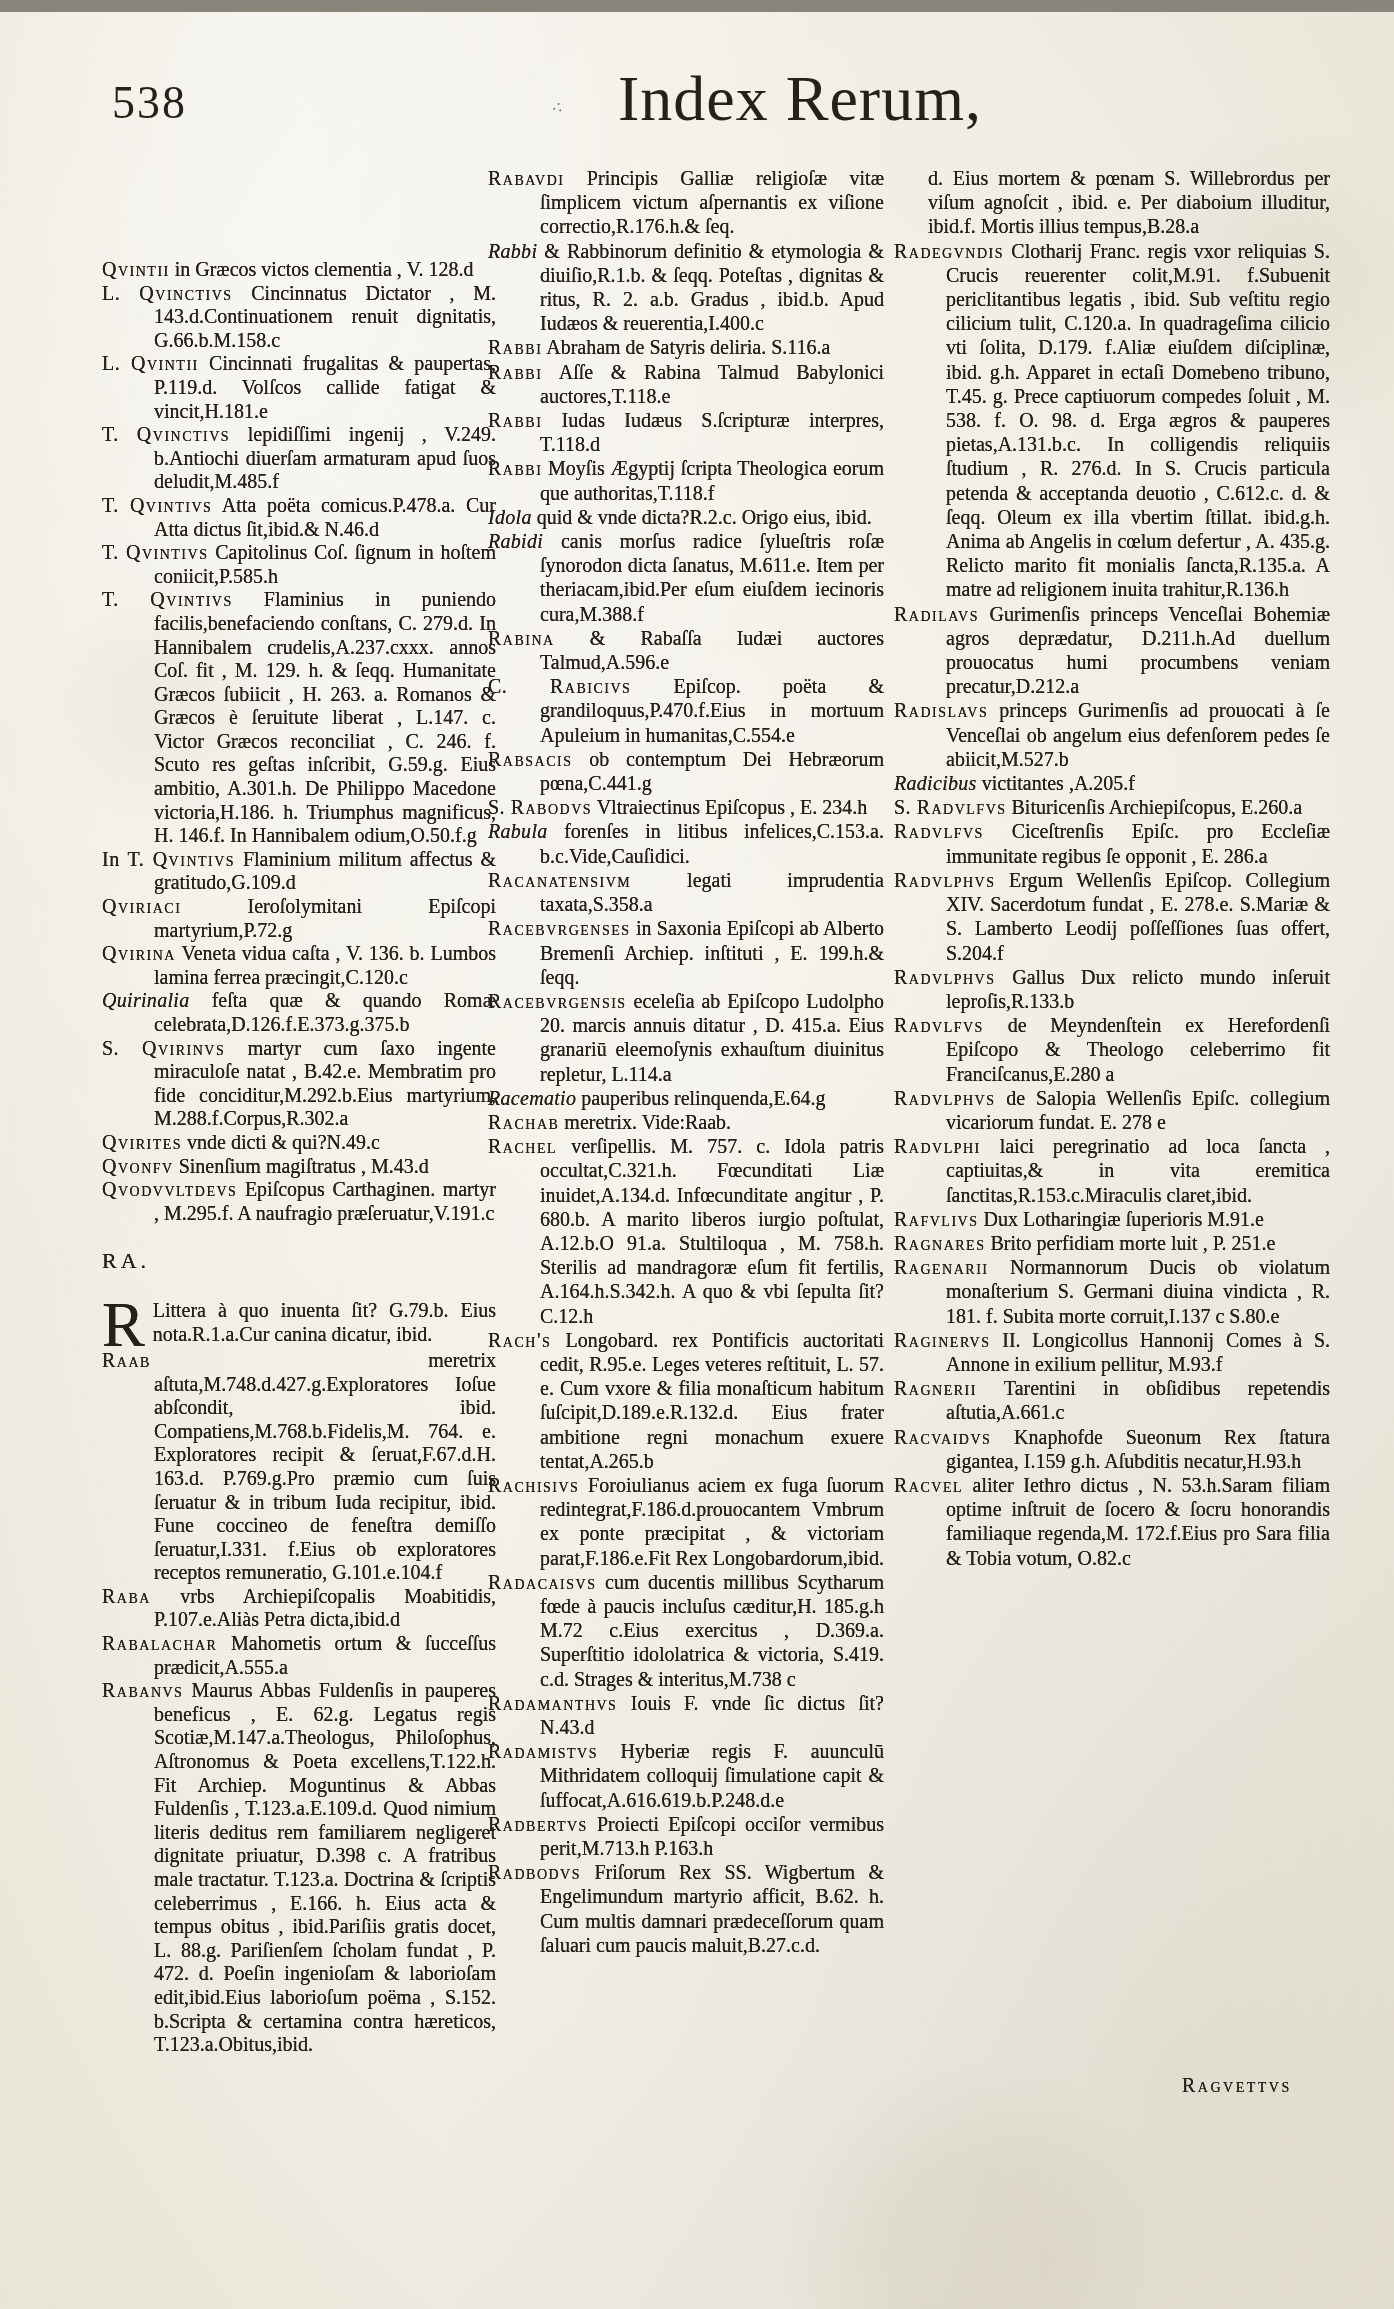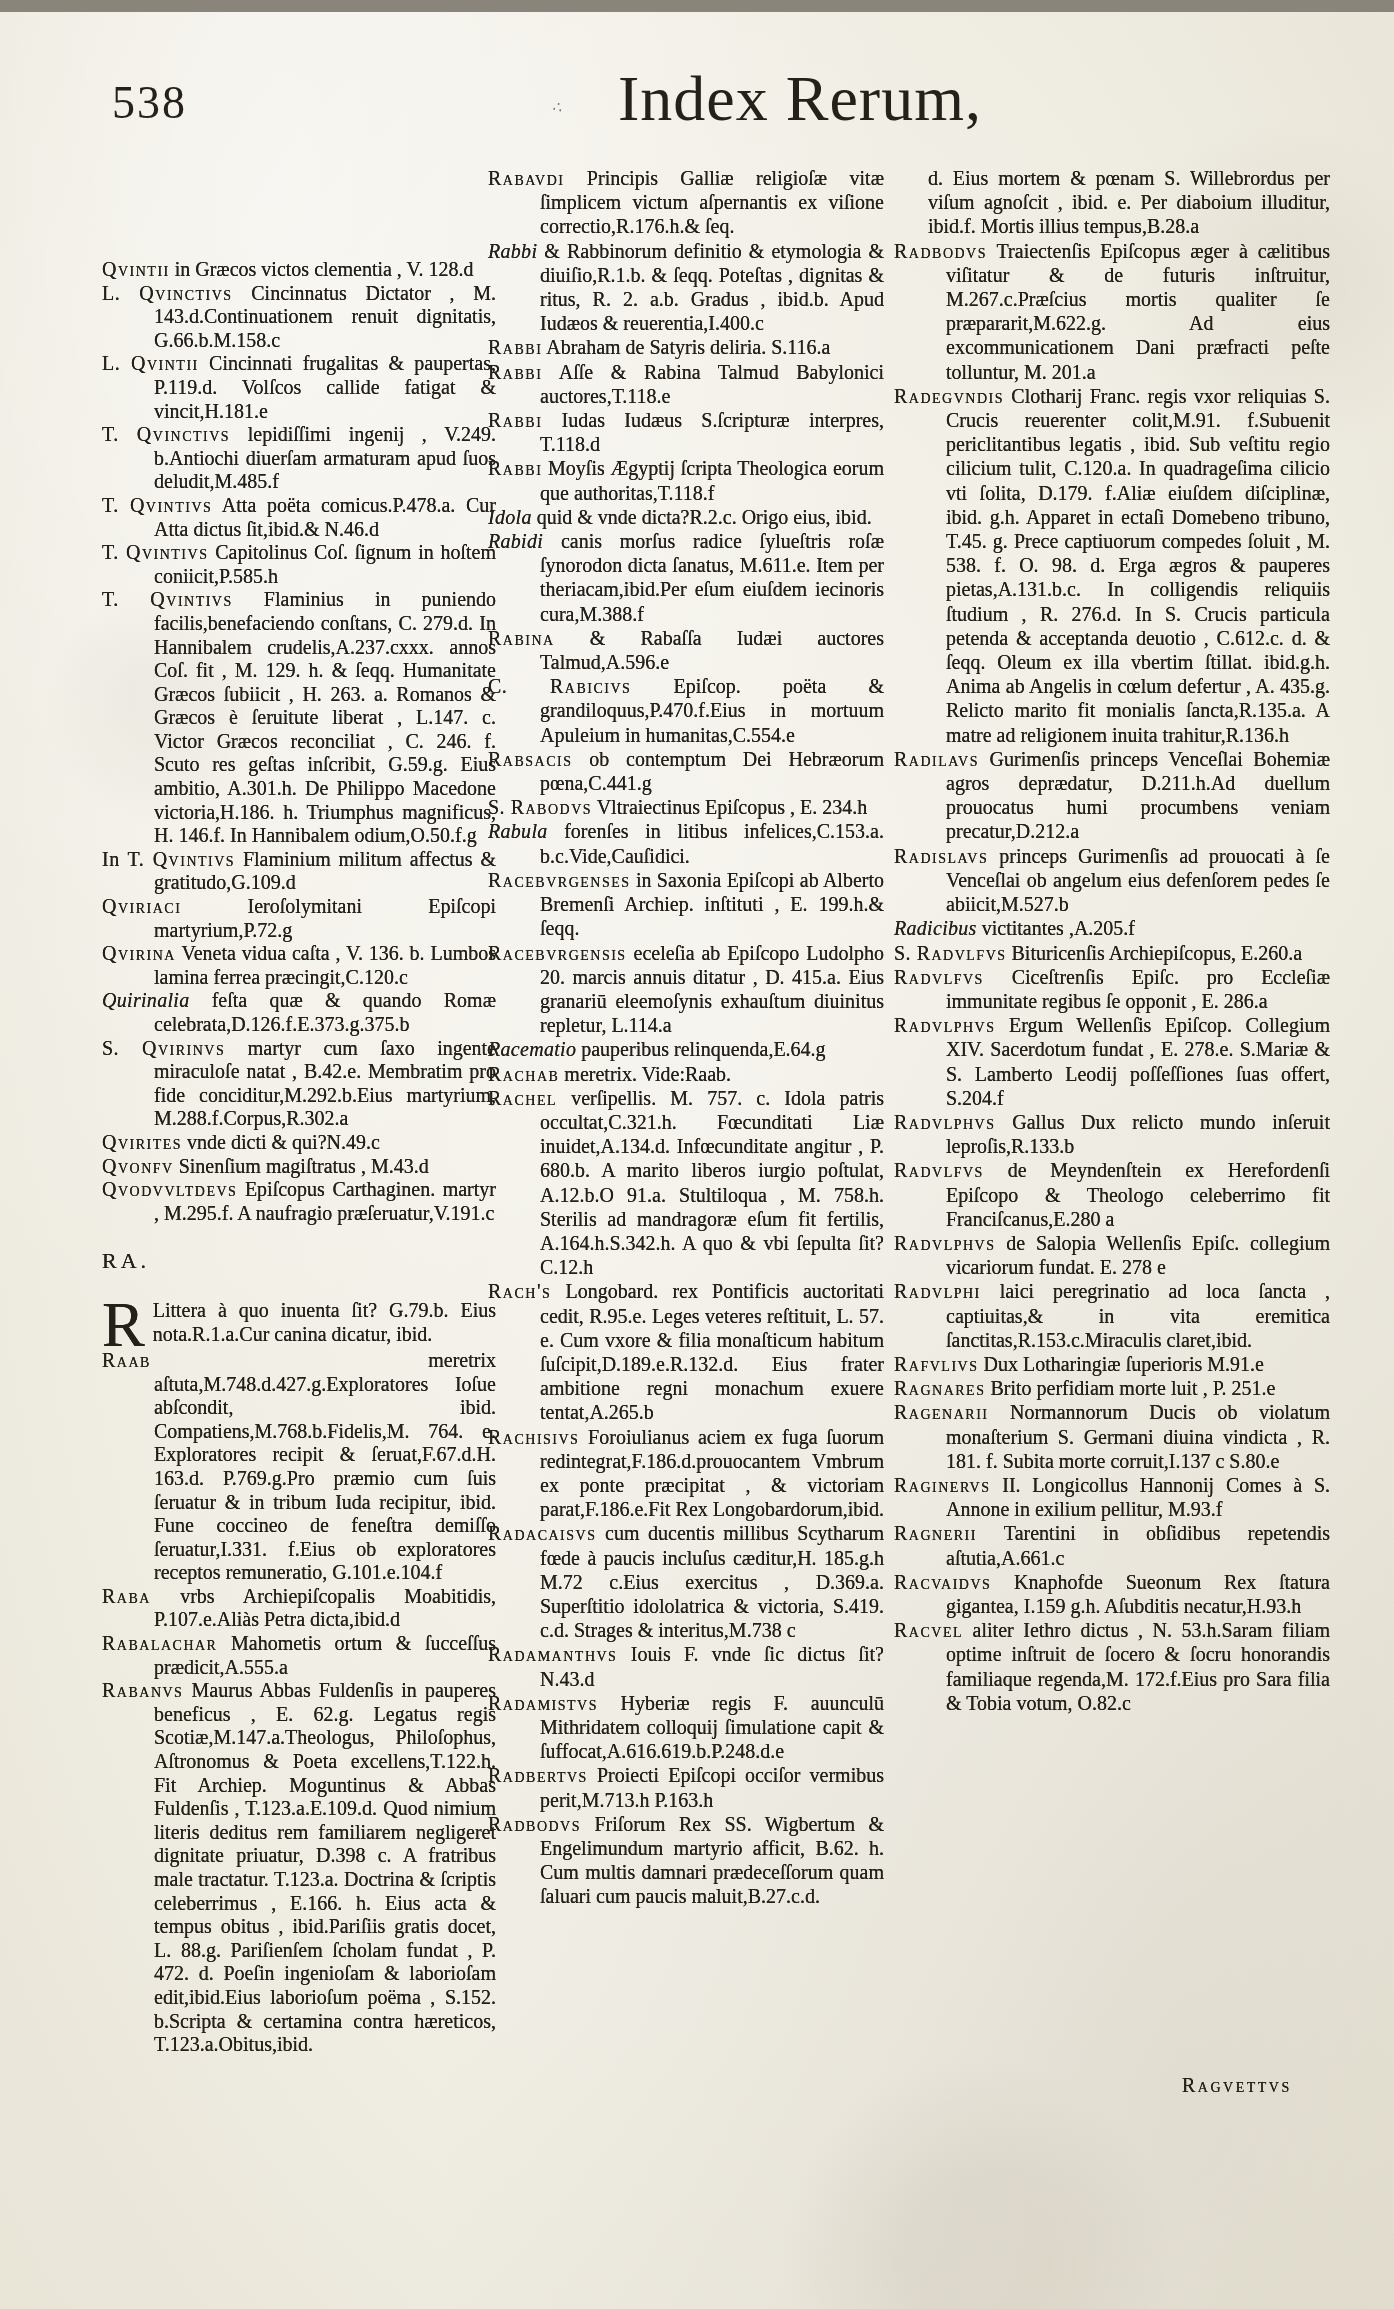--- a/index.html
+++ b/index.html
@@ -78,36 +78,36 @@
       <p class="entry"><span class="head">Rabbi</span> Aſſe &amp; Rabina Talmud Babylonici auctores,T.118.e</p>
       <p class="entry"><span class="head">Rabbi</span> Iudas Iudæus S.ſcripturæ interpres, T.118.d</p>
       <p class="entry"><span class="head">Rabbi</span> Moyſis Ægyptij ſcripta Theologica eorum que authoritas,T.118.f</p>
       <p class="entry"><span class="head-it">Idola</span> quid &amp; vnde dicta?R.2.c. Origo eius, ibid.</p>
       <p class="entry"><span class="head-it">Rabidi</span> canis morſus radice ſylueſtris roſæ ſynorodon dicta ſanatus, M.611.e. Item per theriacam,ibid.Per eſum eiuſdem iecinoris cura,M.388.f</p>
       <p class="entry"><span class="head">Rabina</span> &amp; Rabaſſa Iudæi auctores Talmud,A.596.e</p>
       <p class="entry"><span class="prefix">C. </span><span class="head">Rabicivs</span> Epiſcop. poëta &amp; grandiloquus,P.470.f.Eius in mortuum Apuleium in humanitas,C.554.e</p>
       <p class="entry"><span class="head">Rabsacis</span> ob contemptum Dei Hebræorum pœna,C.441.g</p>
       <p class="entry"><span class="prefix">S. </span><span class="head">Rabodvs</span> Vltraiectinus Epiſcopus , E. 234.h</p>
       <p class="entry"><span class="head-it">Rabula</span> forenſes in litibus infelices,C.153.a. b.c.Vide,Cauſidici.</p>
+      <p class="entry"><span class="head">Racanatensivm</span> legati imprudentia taxata,S.358.a</p>
       <p class="entry"><span class="head">Racebvrgenses</span> in Saxonia Epiſcopi ab Alberto Bremenſi Archiep. inſtituti , E. 199.h.&amp; ſeqq.</p>
       <p class="entry"><span class="head">Racebvrgensis</span> eceleſia ab Epiſcopo Ludolpho 20. marcis annuis ditatur , D. 415.a. Eius granariū eleemoſynis exhauſtum diuinitus repletur, L.114.a</p>
       <p class="entry"><span class="head-it">Racematio</span> pauperibus relinquenda,E.64.g</p>
       <p class="entry"><span class="head">Rachab</span> meretrix. Vide:Raab.</p>
       <p class="entry"><span class="head">Rachel</span> verſipellis. M. 757. c. Idola patris occultat,C.321.h. Fœcunditati Liæ inuidet,A.134.d. Infœcunditate angitur , P. 680.b. A marito liberos iurgio poſtulat, A.12.b.O 91.a. Stultiloqua , M. 758.h. Sterilis ad mandragoræ eſum fit fertilis, A.164.h.S.342.h. A quo &amp; vbi ſepulta ſit?C.12.h</p>
       <p class="entry"><span class="head">Rach's</span> Longobard. rex Pontificis auctoritati cedit, R.95.e. Leges veteres reſtituit, L. 57. e. Cum vxore &amp; filia monaſticum habitum ſuſcipit,D.189.e.R.132.d. Eius frater ambitione regni monachum exuere tentat,A.265.b</p>
       <p class="entry"><span class="head">Rachisivs</span> Foroiulianus aciem ex fuga ſuorum redintegrat,F.186.d.prouocantem Vmbrum ex ponte præcipitat , &amp; victoriam parat,F.186.e.Fit Rex Longobardorum,ibid.</p>
       <p class="entry"><span class="head">Radacaisvs</span> cum ducentis millibus Scytharum fœde à paucis incluſus cæditur,H. 185.g.h M.72 c.Eius exercitus , D.369.a. Superſtitio idololatrica &amp; victoria, S.419. c.d. Strages &amp; interitus,M.738 c</p>
       <p class="entry"><span class="head">Radamanthvs</span> Iouis F. vnde ſic dictus ſit?N.43.d</p>
       <p class="entry"><span class="head">Radamistvs</span> Hyberiæ regis F. auunculū Mithridatem colloquij ſimulatione capit &amp; ſuffocat,A.616.619.b.P.248.d.e</p>
       <p class="entry"><span class="head">Radbertvs</span> Proiecti Epiſcopi occiſor vermibus perit,M.713.h P.163.h</p>
       <p class="entry"><span class="head">Radbodvs</span> Friſorum Rex SS. Wigbertum &amp; Engelimundum martyrio afficit, B.62. h. Cum multis damnari prædeceſſorum quam ſaluari cum paucis maluit,B.27.c.d.</p>
     </div>
   <div class="col col3">
       <p class="entry cont"> d. Eius mortem &amp; pœnam S. Willebrordus per viſum agnoſcit , ibid. e. Per diaboium illuditur, ibid.f. Mortis illius tempus,B.28.a</p>
-      <p class="entry"><span class="head">Radbodvs</span> Traiectenſis Epiſcopus æger à cælitibus viſitatur &amp; de futuris inſtruitur, M.267.c.Præſcius mortis qualiter ſe præpararit,M.622.g. Ad eius excommunicationem Dani præfracti peſte tolluntur, M. 201.a</p>
       <p class="entry"><span class="head">Radegvndis</span> Clotharij Franc. regis vxor reliquias S. Crucis reuerenter colit,M.91. f.Subuenit periclitantibus legatis , ibid. Sub veſtitu regio cilicium tulit, C.120.a. In quadrageſima cilicio vti ſolita, D.179. f.Aliæ eiuſdem diſciplinæ, ibid. g.h. Apparet in ectaſi Domebeno tribuno, T.45. g. Prece captiuorum compedes ſoluit , M. 538. f. O. 98. d. Erga ægros &amp; pauperes pietas,A.131.b.c. In colligendis reliquiis ſtudium , R. 276.d. In S. Crucis particula petenda &amp; acceptanda deuotio , C.612.c. d. &amp; ſeqq. Oleum ex illa vbertim ſtillat. ibid.g.h. Anima ab Angelis in cœlum defertur , A. 435.g. Relicto marito fit monialis ſancta,R.135.a. A matre ad religionem inuita trahitur,R.136.h</p>
       <p class="entry"><span class="head">Radilavs</span> Gurimenſis princeps Venceſlai Bohemiæ agros deprædatur, D.211.h.Ad duellum prouocatus humi procumbens veniam precatur,D.212.a</p>
       <p class="entry"><span class="head">Radislavs</span> princeps Gurimenſis ad prouocati à ſe Venceſlai ob angelum eius defenſorem pedes ſe abiicit,M.527.b</p>
       <p class="entry"><span class="head-it">Radicibus</span> victitantes ,A.205.f</p>
       <p class="entry"><span class="prefix">S. </span><span class="head">Radvlfvs</span> Bituricenſis Archiepiſcopus, E.260.a</p>
       <p class="entry"><span class="head">Radvlfvs</span> Ciceſtrenſis Epiſc. pro Eccleſiæ immunitate regibus ſe opponit , E. 286.a</p>
       <p class="entry"><span class="head">Radvlphvs</span> Ergum Wellenſis Epiſcop. Collegium XIV. Sacerdotum fundat , E. 278.e. S.Mariæ &amp; S. Lamberto Leodij poſſeſſiones ſuas offert, S.204.f</p>
       <p class="entry"><span class="head">Radvlphvs</span> Gallus Dux relicto mundo inſeruit leproſis,R.133.b</p>
       <p class="entry"><span class="head">Radvlfvs</span> de Meyndenſtein ex Herefordenſi Epiſcopo &amp; Theologo celeberrimo fit Franciſcanus,E.280 a</p>
       <p class="entry"><span class="head">Radvlphvs</span> de Salopia Wellenſis Epiſc. collegium vicariorum fundat. E. 278 e</p>

